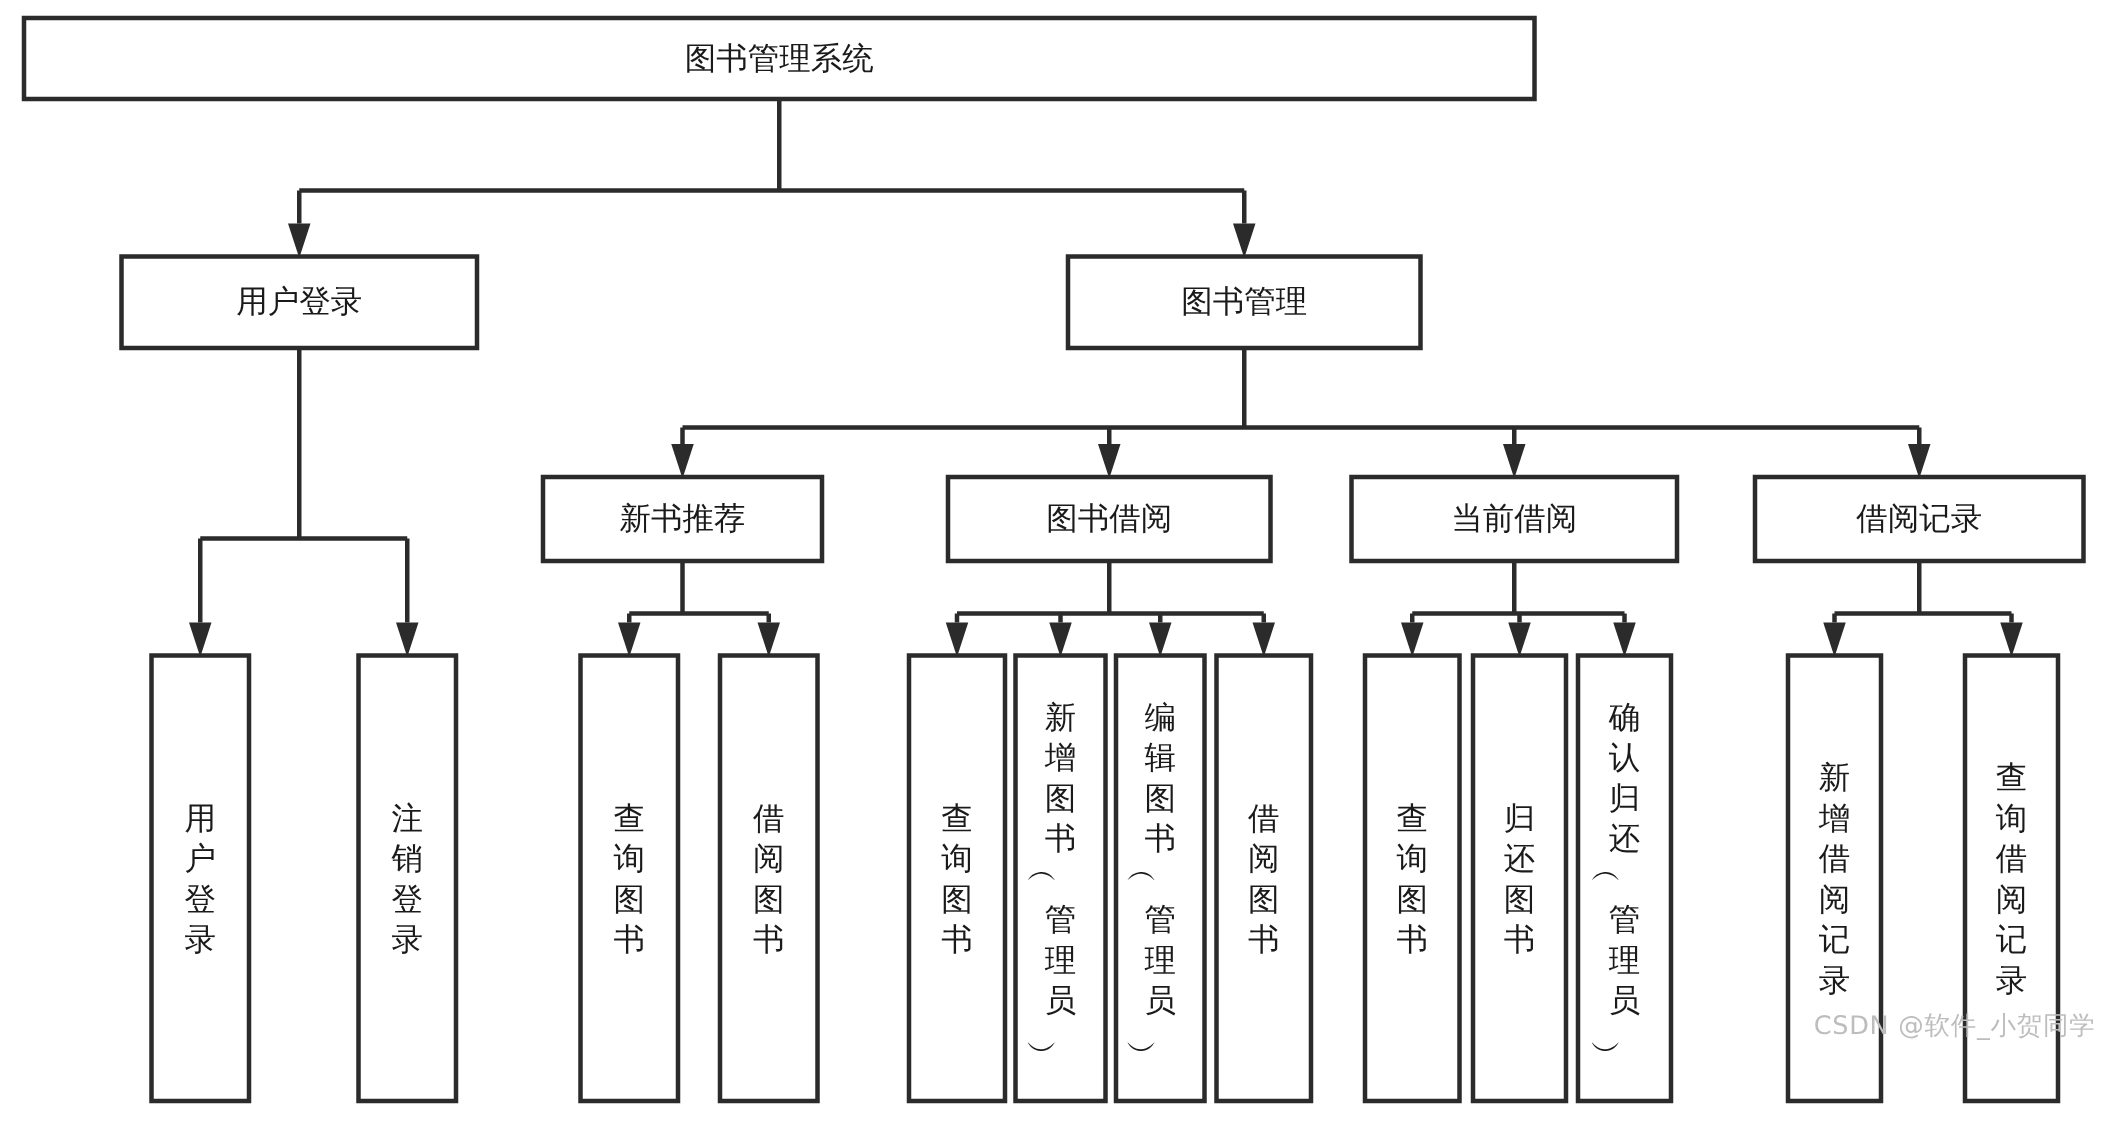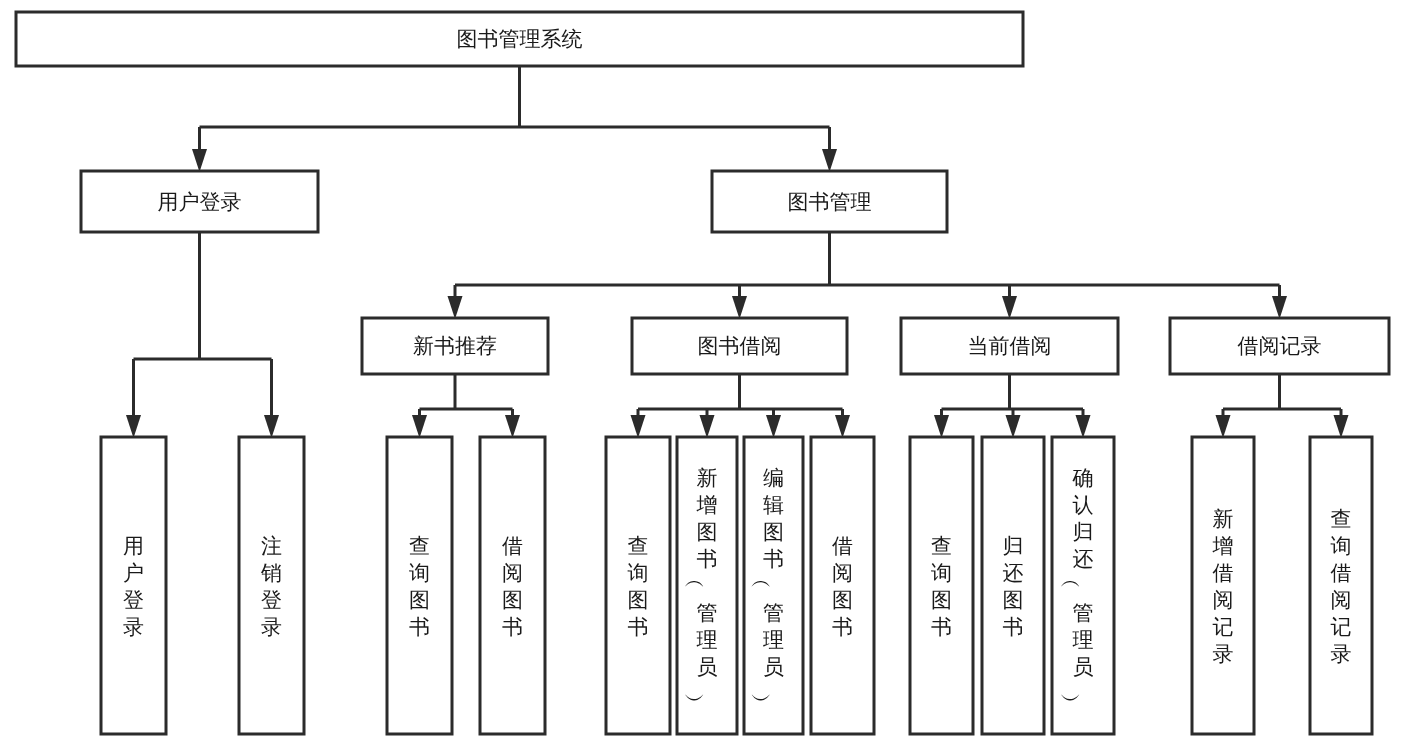--- a/index.html
+++ b/index.html
@@ -201,13 +201,14 @@
         <g>
           <rect x="1192" y="437" width="62" height="297" class="node-box"></rect>
           <text class="node-label-v" x="1223" y="525.56"><tspan x="1223" dy="0">新</tspan><tspan x="1223" dy="27">增</tspan><tspan x="1223" dy="27">借</tspan><tspan x="1223" dy="27">阅</tspan><tspan x="1223" dy="27">记</tspan><tspan x="1223" dy="27">录</tspan></text>
         </g>
         <g>
           <rect x="1310" y="437" width="62" height="297" class="node-box"></rect>
           <text class="node-label-v" x="1341" y="525.56"><tspan x="1341" dy="0">查</tspan><tspan x="1341" dy="27">询</tspan><tspan x="1341" dy="27">借</tspan><tspan x="1341" dy="27">阅</tspan><tspan x="1341" dy="27">记</tspan><tspan x="1341" dy="27">录</tspan></text>
         </g>
       </g>
   </svg>
+  <div class="watermark">CSDN @软件_小贺同学</div>
 </div>
 
 </body></html>

